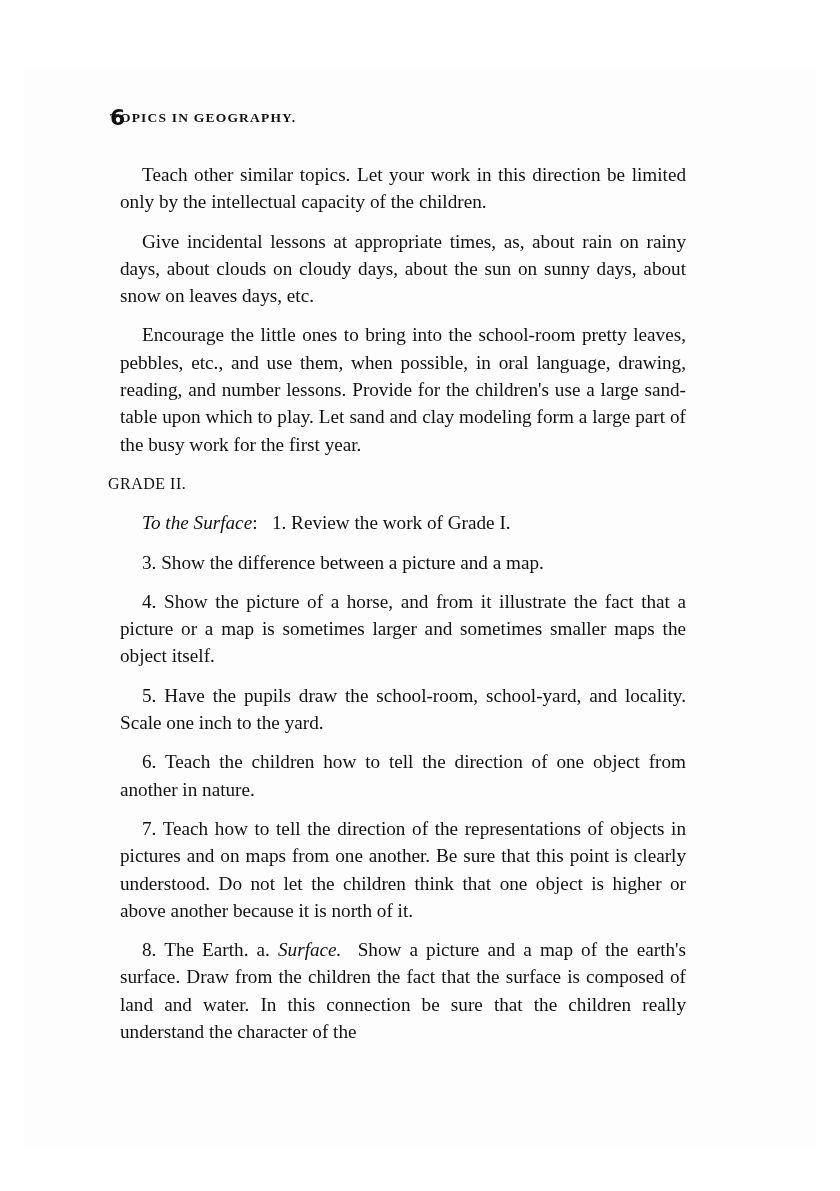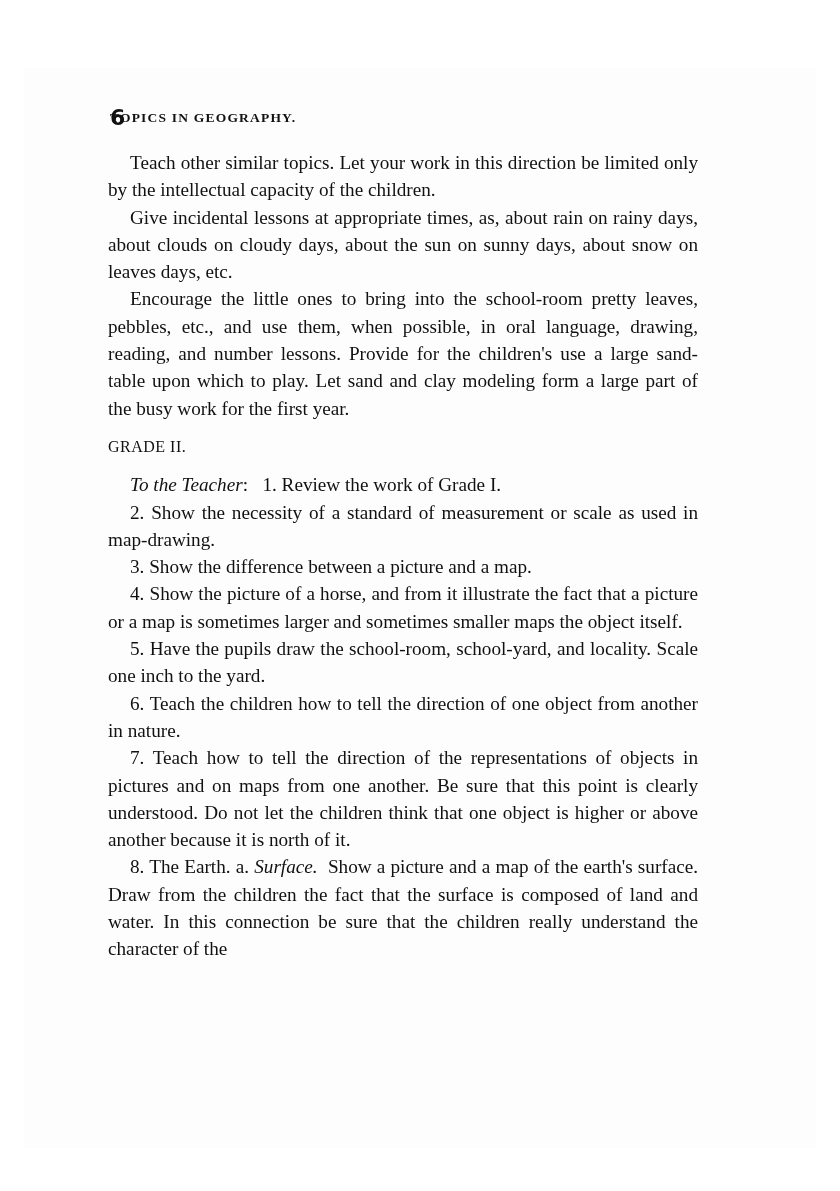--- a/index.html
+++ b/index.html
@@ -3,21 +3,21 @@
 <meta charset="utf-8">
 <style>
   html, body { margin:0; padding:0; }
   body { width:840px; height:1191px; background:#ffffff; position:relative; overflow:hidden;
          font-family:"Liberation Serif","DejaVu Serif",serif; color:#111; }
   .page { position:absolute; left:24px; top:68px; width:792px; height:1080px; background:#fdfdfd; }
   .header { position:absolute; top:105px; left:110px; width:600px; height:24px; }
   .page-num { position:absolute; left:0; top:0; font-size:22px; font-weight:bold; font-family:"DejaVu Sans",sans-serif; }
   .running-title { position:absolute; left:0; right:0; top:5px; font-size:13.5px; font-weight:bold; letter-spacing:1.2px; }
   .body { position:absolute; left:108px; top:149px; width:590px; font-size:19.2px; line-height:27.3px; text-align:justify; }
-  .body p { margin:0; text-indent:22px; }
+  .body p { margin:12px; text-indent:22px; }
   .section-heading { text-align:left; text-indent:0 !important; font-size:16px; margin:11px 0 11px 0 !important; letter-spacing:0.5px; }
   .it { font-style:italic; }
 </style>
 </head>
 <body>
 
 <div class="page"></div>
 
 <div class="header">
   <span class="page-num">6</span>
@@ -25,27 +25,23 @@
 </div>
 
 <div class="body">
   <p>Teach other similar topics.  Let your work in this direction be limited only by the intellectual capacity of the children.</p>
   <p>Give incidental lessons at appropriate times, as, about rain on rainy days, about clouds on cloudy days, about the sun on sunny days, about snow on leaves days, etc.</p>
   <p>Encourage the little ones to bring into the school-room pretty leaves, pebbles, etc., and use them, when possible, in oral language, drawing, reading, and number lessons.  Provide for the children's use a large sand-table upon which to play.  Let sand and clay modeling form a large part of the busy work for the first year.</p>
 
   <p class="section-heading">GRADE II.</p>
 
   <p>
-    <span class="it">To the Teacher</span><span>:</span>&nbsp;&nbsp;
+    <span class="it">To the Surface</span><span>:</span>&nbsp;&nbsp;
     <span>1.</span>
     <span>Review the work of Grade I.</span>
-  </p>
-  <p>
-    <span>2.</span>
-    <span>Show the necessity of a standard of measurement or scale as used in map-drawing.</span>
   </p>
   <p>
     <span>3.</span>
     <span>Show the difference between a picture and a map.</span>
   </p>
   <p>
     <span>4.</span>
     <span>Show the picture of a horse, and from it illustrate the fact that a picture or a map is sometimes larger and sometimes smaller maps the object itself.</span>
   </p>
   <p>

